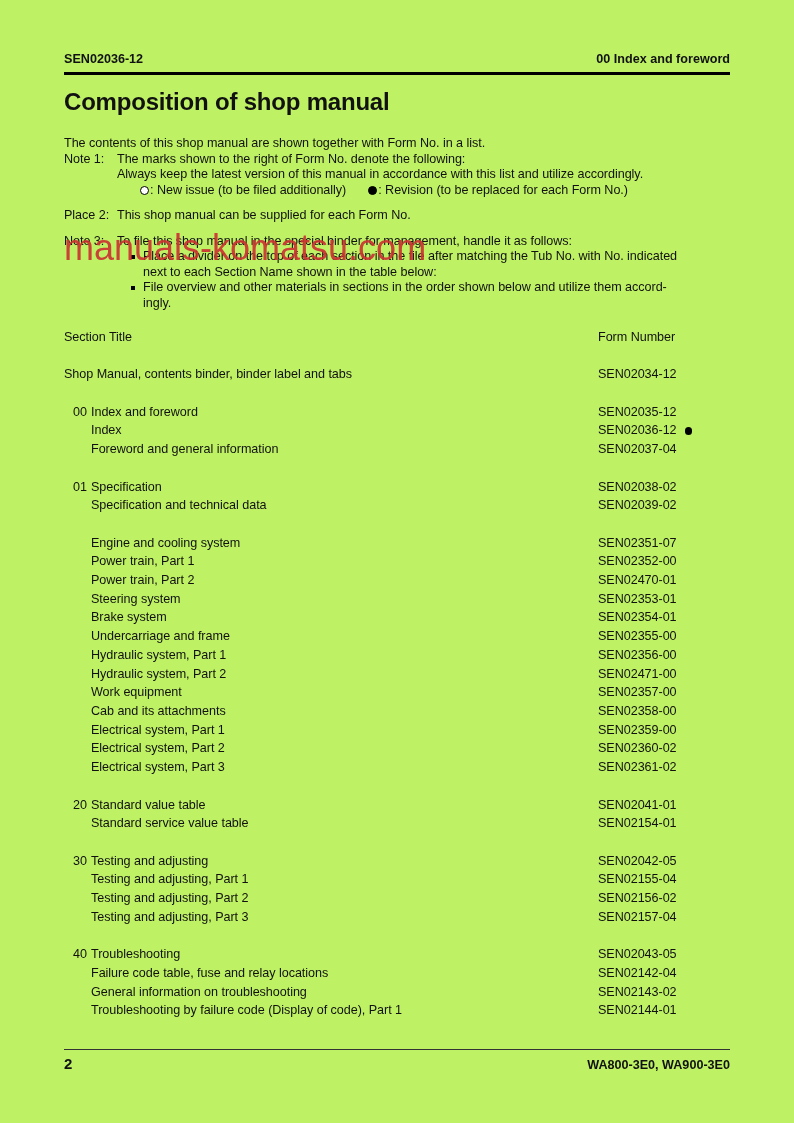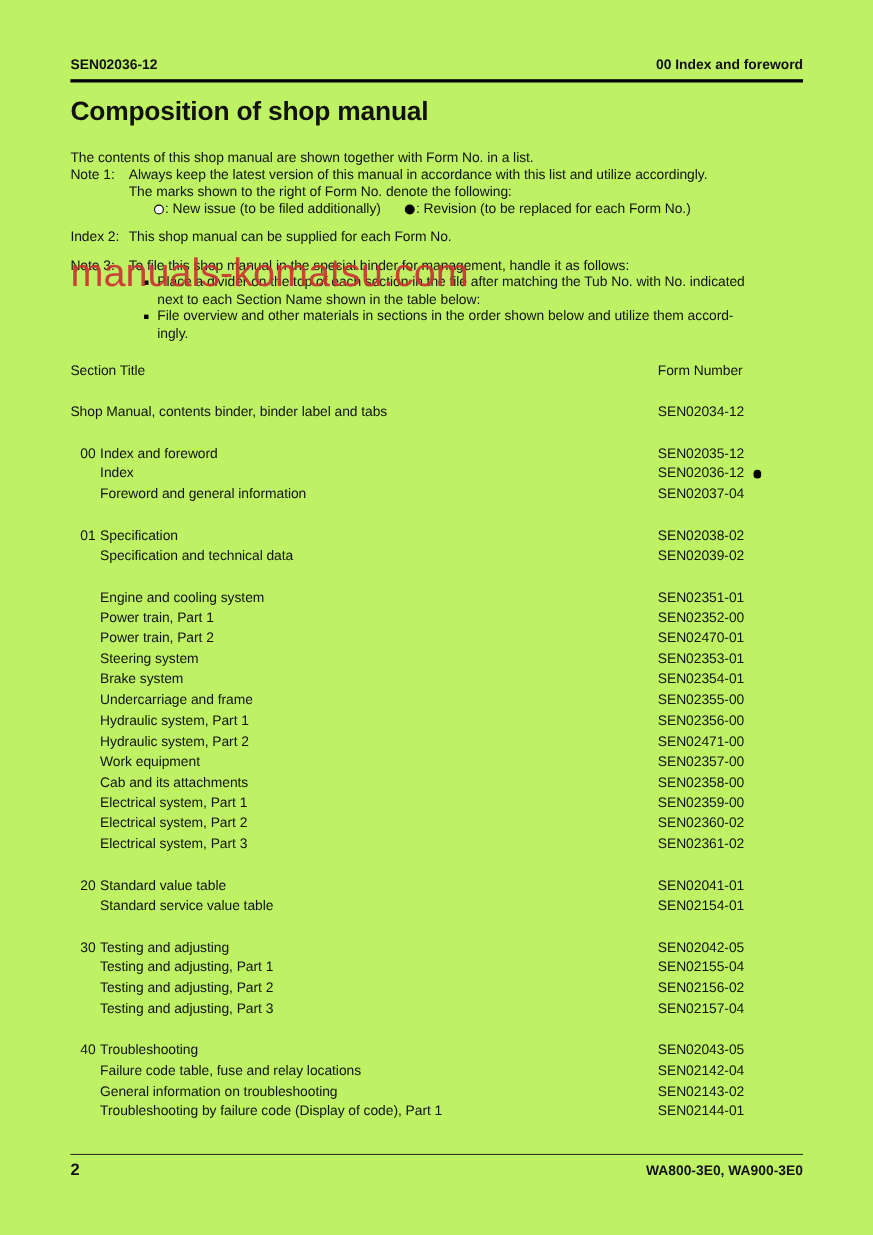--- a/index.html
+++ b/index.html
@@ -63,27 +63,27 @@
     <div class="hdr-rule"></div>
 
     <h1 class="title">Composition of shop manual</h1>
 
     <div class="notes" id="notes">
       <p class="intro">The contents of this shop manual are shown together with Form No. in a list.</p>
 
     <div class="note">
           <span class="note-label">Note 1:</span>
           <div class="note-body">
+            <div class="note-line">The marks shown to the right of Form No. denote the following:</div>
             <div class="note-line">Always keep the latest version of this manual in accordance with this list and utilize accordingly.</div>
-            <div class="note-line">The marks shown to the right of Form No. denote the following:</div>
             <div class="marks-line"><span class="marks-part"><span class="mark-circle"></span><span>:  New issue (to be filed additionally)</span></span><span class="marks-part"><span class="mark-circle filled"></span><span>:  Revision (to be replaced for each Form No.)</span></span></div>
           </div>
         </div>
         <div class="note spaced">
-          <span class="note-label">Index 2:</span>
+          <span class="note-label">Place 2:</span>
           <div class="note-body">
             <div class="note-line">This shop manual can be supplied for each Form No.</div>
           </div>
         </div>
         <div class="note spaced">
           <span class="note-label">Note 3:</span>
           <div class="note-body">
             <div class="note-line">To file this shop manual in the special binder for management, handle it as follows:</div>
             <div class="bullet-line"><span class="bullet-dot"></span><span class="bullet-text">Place a divider on the top of each section in the file after matching the Tub No. with No. indicated
 next to each Section Name shown in the table below:</span></div>
@@ -105,21 +105,21 @@
         <div class="group">
           <div class="row num-row"><span class="t"><span class="num">00</span><span>Index and foreword</span></span><span class="f"><span>SEN02035-12</span></span></div>
           <div class="row sub"><span class="t"><span>Index</span></span><span class="f"><span>SEN02036-12</span><span class="rev-mark"></span></span></div>
           <div class="row sub"><span class="t"><span>Foreword and general information</span></span><span class="f"><span>SEN02037-04</span></span></div>
         </div>
         <div class="group">
           <div class="row num-row"><span class="t"><span class="num">01</span><span>Specification</span></span><span class="f"><span>SEN02038-02</span></span></div>
           <div class="row sub"><span class="t"><span>Specification and technical data</span></span><span class="f"><span>SEN02039-02</span></span></div>
         </div>
         <div class="group">
-          <div class="row sub"><span class="t"><span>Engine and cooling system</span></span><span class="f"><span>SEN02351-01</span></span></div>
+          <div class="row sub"><span class="t"><span>Engine and cooling system</span></span><span class="f"><span>SEN02351-07</span></span></div>
           <div class="row sub"><span class="t"><span>Power train, Part 1</span></span><span class="f"><span>SEN02352-00</span></span></div>
           <div class="row sub"><span class="t"><span>Power train, Part 2</span></span><span class="f"><span>SEN02470-01</span></span></div>
           <div class="row sub"><span class="t"><span>Steering system</span></span><span class="f"><span>SEN02353-01</span></span></div>
           <div class="row sub"><span class="t"><span>Brake system</span></span><span class="f"><span>SEN02354-01</span></span></div>
           <div class="row sub"><span class="t"><span>Undercarriage and frame</span></span><span class="f"><span>SEN02355-00</span></span></div>
           <div class="row sub"><span class="t"><span>Hydraulic system, Part 1</span></span><span class="f"><span>SEN02356-00</span></span></div>
           <div class="row sub"><span class="t"><span>Hydraulic system, Part 2</span></span><span class="f"><span>SEN02471-00</span></span></div>
           <div class="row sub"><span class="t"><span>Work equipment</span></span><span class="f"><span>SEN02357-00</span></span></div>
           <div class="row sub"><span class="t"><span>Cab and its attachments</span></span><span class="f"><span>SEN02358-00</span></span></div>
           <div class="row sub"><span class="t"><span>Electrical system, Part 1</span></span><span class="f"><span>SEN02359-00</span></span></div>

